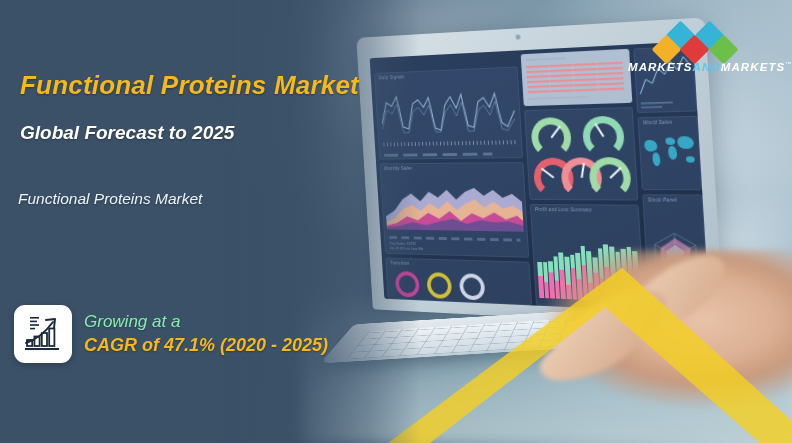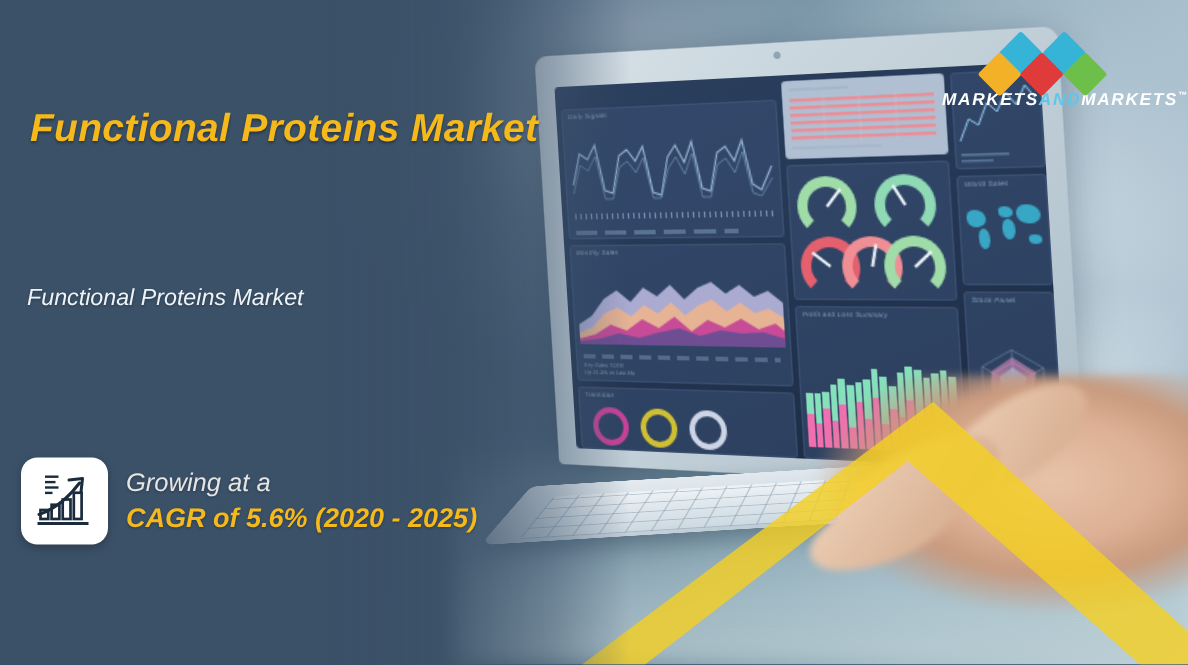--- a/index.html
+++ b/index.html
@@ -166,21 +166,21 @@
   .body .hl { font-size:17.5px; font-weight:bold; color:#f5b91c; line-height:25px;
               text-shadow:0 1px 2px rgba(0,0,0,.3); }
 
   .cagr { position:absolute; left:14px; top:305px; display:flex; align-items:center; gap:12px; }
   .iconbox {
     width:58px; height:58px; background:#ffffff; border-radius:11px;
     display:flex; align-items:center; justify-content:center;
     box-shadow:0 2px 6px rgba(0,0,0,.25); flex:0 0 auto;
   }
   .cagrtext { padding-bottom:2px; }
-  .cagrtext .g { font-size:17px; color:#e5e5e5; line-height:23px; text-shadow:0 1px 2px rgba(0,0,0,.3); }
+  .cagrtext .g { font-size:17px; color:#86efac; line-height:23px; text-shadow:0 1px 2px rgba(0,0,0,.3); }
   .cagrtext .c { font-size:18px; font-weight:bold; color:#f5b91c; line-height:24px;
                  text-shadow:0 1px 2px rgba(0,0,0,.3); }
 
   
   .logo { position:absolute; left:628px; top:24px; width:150px; }
   .diamonds { position:relative; height:36px; }
   .dia { position:absolute; width:21px; height:21px; transform:rotate(45deg); border-radius:2px; }
   .logotext {
     margin-top:1px; text-align:center; font-size:11.5px; font-weight:bold;
     letter-spacing:1.1px; color:#ffffff; white-space:nowrap;
@@ -407,20 +407,21 @@
       <polygon points="622,268 658,300 792,421 792,443 760,443 606,308"></polygon>
       <polygon points="622,268 638,282 430,443 388,443"></polygon>
     </g>
   </svg>
 
   <div class="scrim"></div>
 
   <div class="content">
 
     <div class="title">Functional Proteins Market</div>
+    <div class="subtitle">Global Forecast to 2025</div>
 
     <div class="body">
       <div class="ln">Functional Proteins Market</div>
     </div>
 
     <div class="cagr">
       <div class="iconbox">
         <svg width="42" height="40" viewBox="0 0 42 40">
           <g fill="#1b2b3e">
             <rect x="8" y="3" width="9" height="1.6"></rect>
@@ -434,21 +435,21 @@
             <rect x="19.8" y="19" width="5.2" height="13"></rect>
             <rect x="27.2" y="14.5" width="5.2" height="17.5"></rect>
           </g>
           <path d="M4 29 C 13 26, 22 20, 31 8" fill="none" stroke="#1b2b3e" stroke-width="2" stroke-linecap="round"></path>
           <path d="M24 6 L33 5 L32 14" fill="none" stroke="#1b2b3e" stroke-width="2" stroke-linecap="round" stroke-linejoin="round"></path>
           <rect x="3" y="34" width="34" height="2" fill="#1b2b3e"></rect>
         </svg>
       </div>
       <div class="cagrtext">
         <div class="g">Growing at a</div>
-        <div class="c">CAGR of  5.6% (2020 - 2025)</div>
+        <div class="c">CAGR of  47.1% (2020 - 2025)</div>
       </div>
     </div>
   </div>
 
   <div class="logo">
     <div class="diamonds">
       <div class="dia" style="left:42px; top:1px;  background:#35b4d8;"></div>
       <div class="dia" style="left:71px; top:1px;  background:#35b4d8;"></div>
       <div class="dia" style="left:28px; top:15px; background:#f2b127;"></div>
       <div class="dia" style="left:56px; top:15px; background:#e03b3b;"></div>

